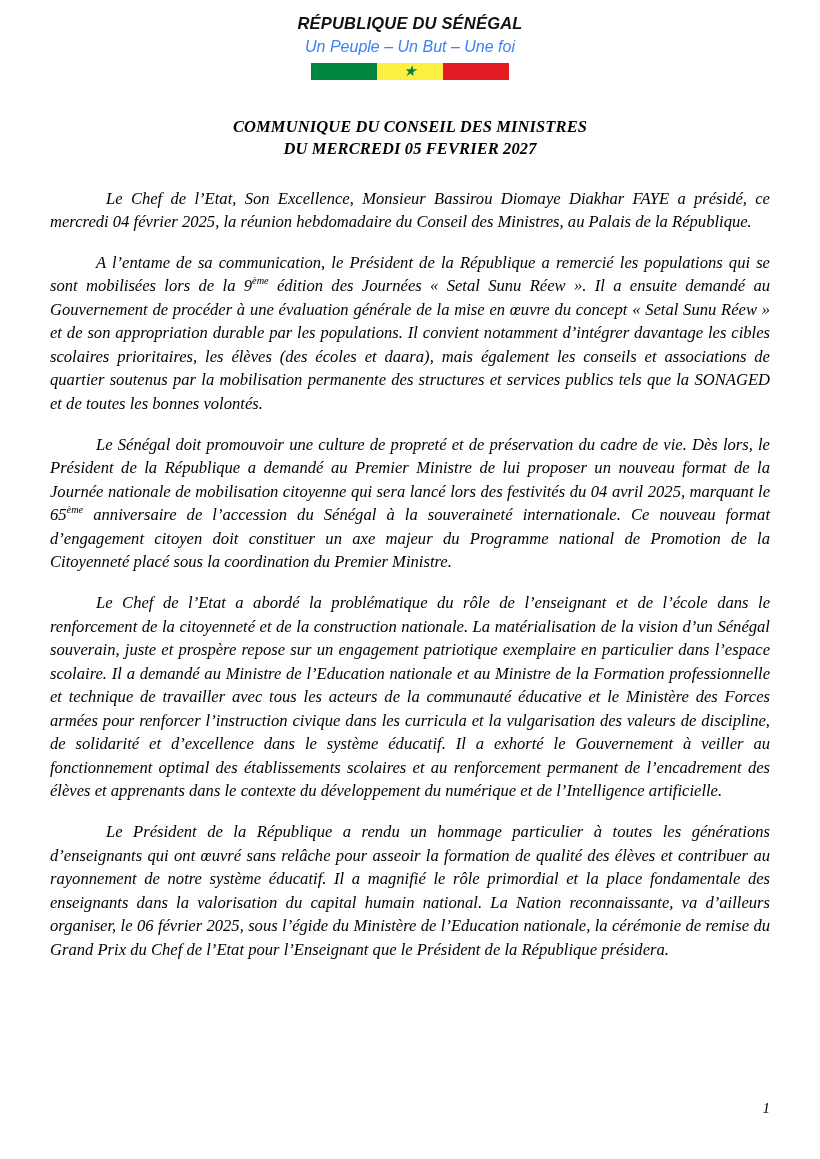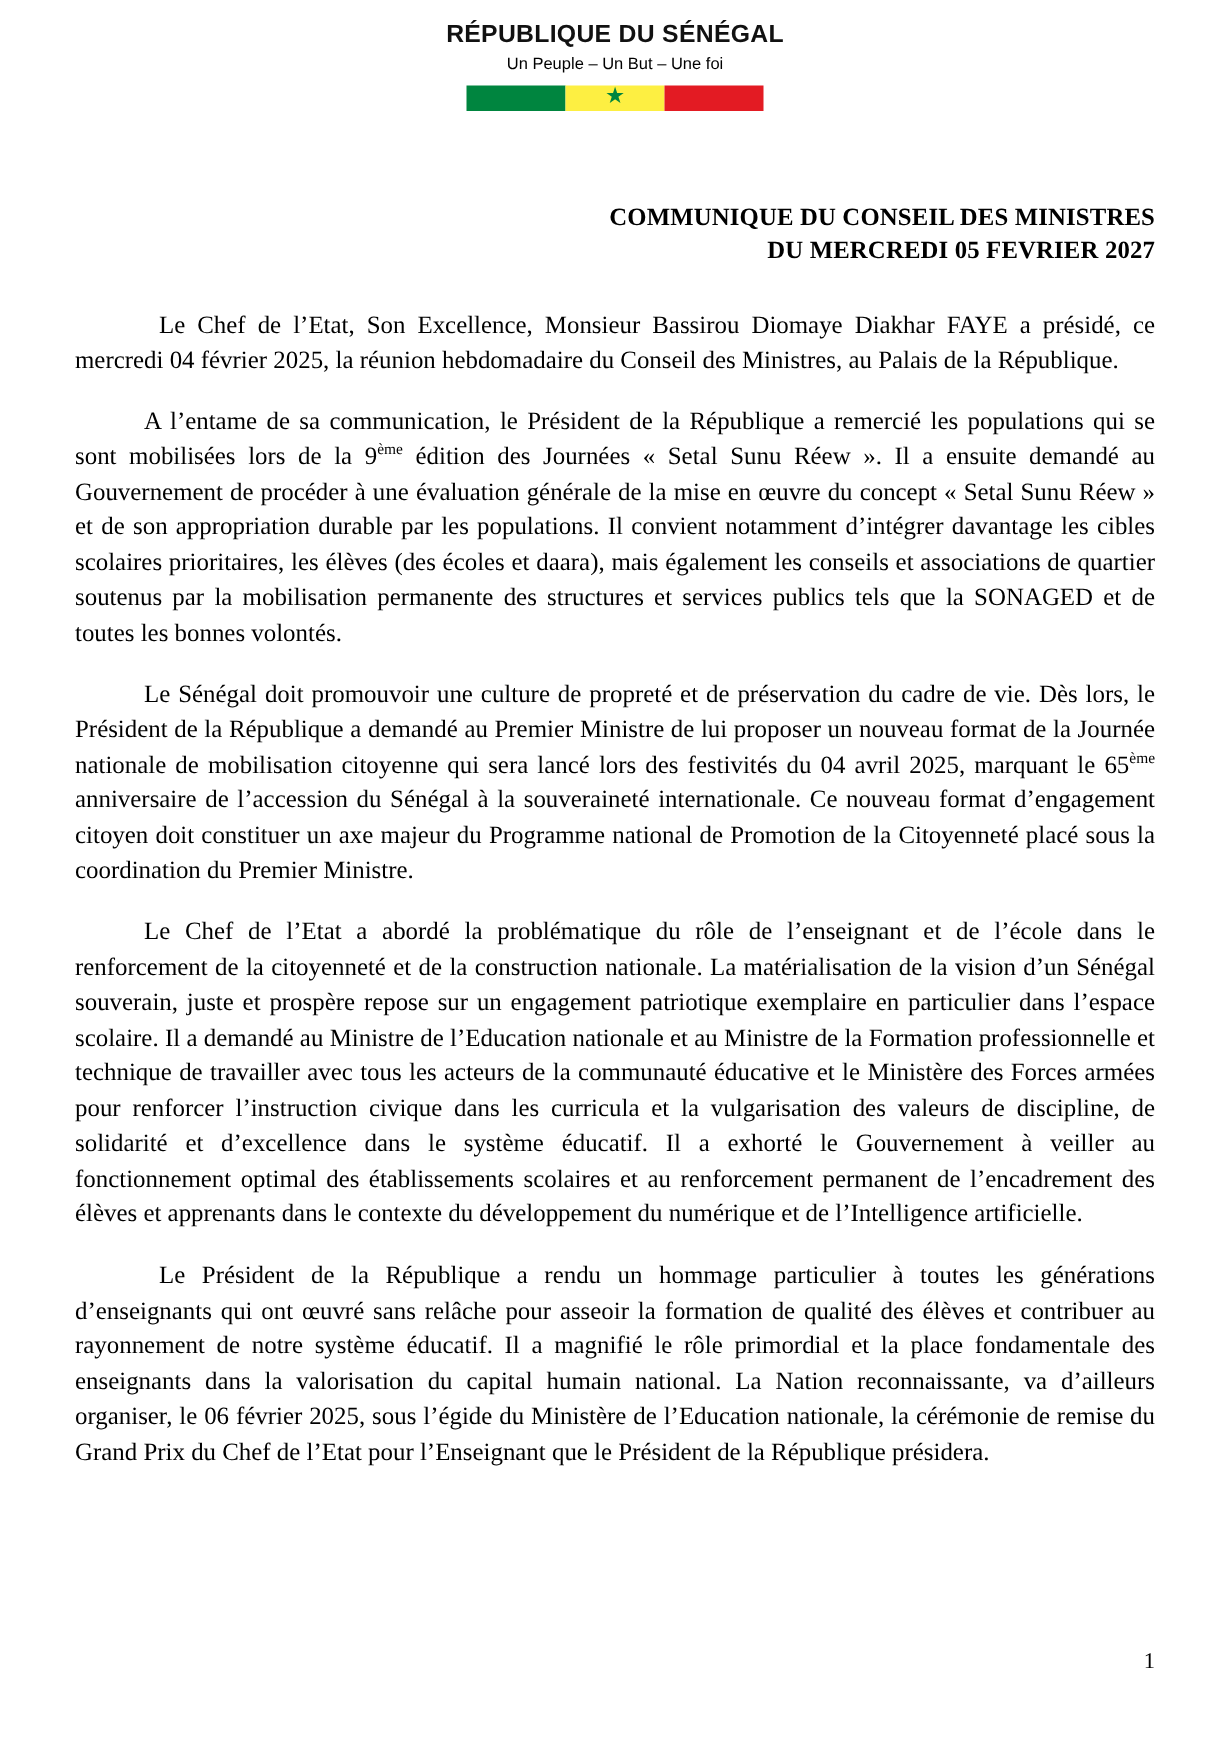--- a/index.html
+++ b/index.html
@@ -14,39 +14,40 @@
     color: #000000;
     position: relative;
     overflow: hidden;
   }
   .page {
     width: 820px;
     height: 1159px;
     box-sizing: border-box;
     padding: 14px 50px 0 50px;
     position: relative;
+    font-style: italic;
   }
 
   
   .letterhead {
     text-align: center;
     margin-bottom: 6px;
   }
   .lh-country {
     font-family: "Liberation Sans", sans-serif;
     font-weight: bold;
     font-size: 16.5px;
     letter-spacing: 0.2px;
     color: #111;
     line-height: 1.2;
   }
   .lh-motto {
     font-family: "Liberation Sans", sans-serif;
-    font-size: 11px;
-    color: #000000;
+    font-size: 16px;
+    color: #3b82f6;
     margin-top: 3px;
     line-height: 1.2;
   }
   .flag {
     margin: 7px auto 0 auto;
     width: 198px;
     height: 17px;
     display: flex;
     position: relative;
   }
@@ -62,25 +63,25 @@
     left: 50%;
     top: 50%;
     transform: translate(-50%, -50%);
     font-size: 15px;
     line-height: 1;
     color: #00853f;
   }
 
   
   .doc-title {
-    text-align: right;
+    text-align: center;
     font-weight: bold;
     font-size: 16.5px;
     line-height: 1.35;
-    margin-top: 60px;
+    margin-top: 36px;
     margin-bottom: 0;
     letter-spacing: 0.1px;
   }
   .doc-title div { white-space: nowrap; }
 
   
   .body-text {
     margin-top: 26px;
     font-size: 16.6px;
     line-height: 1.42;

